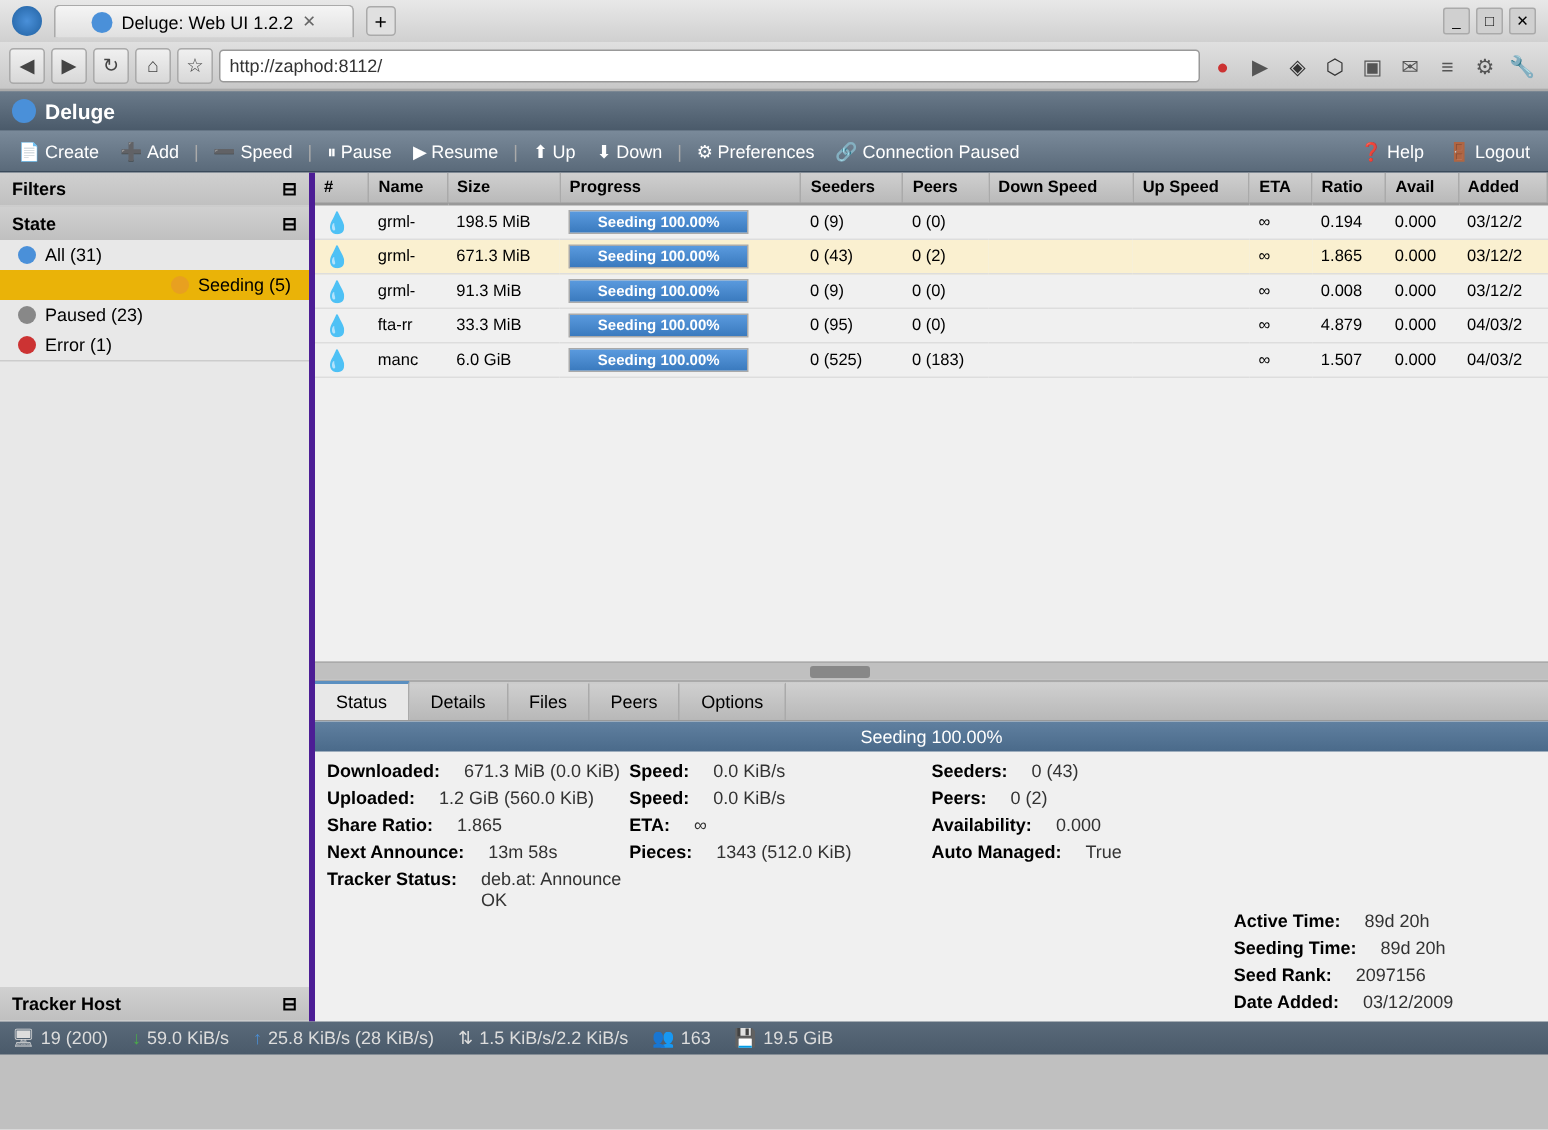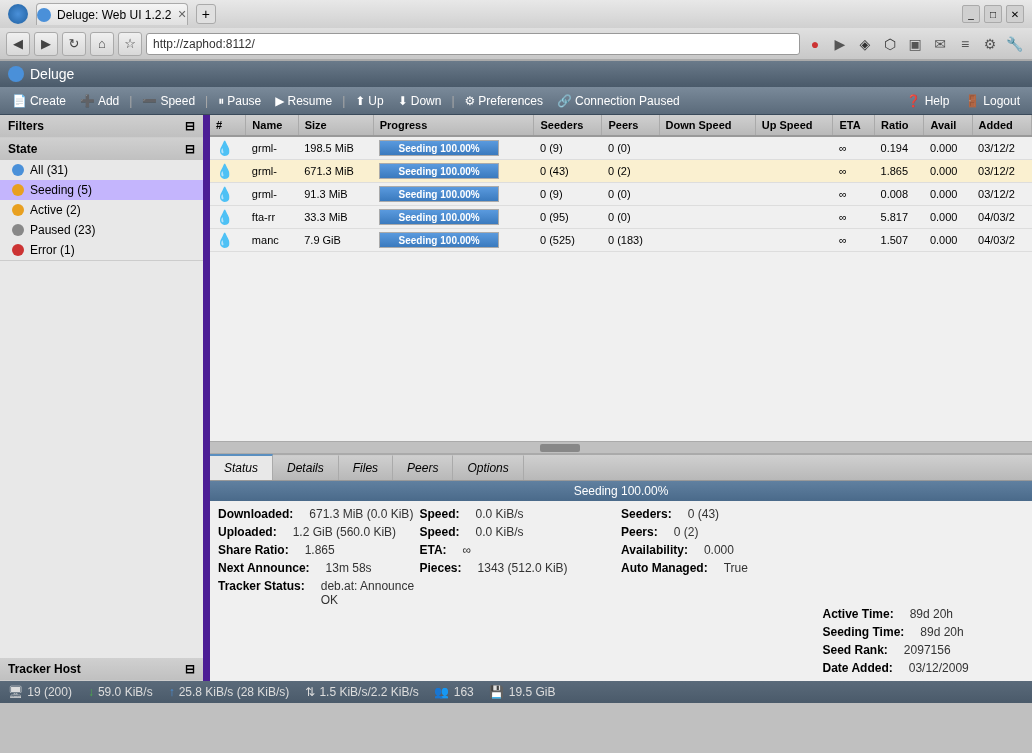--- a/index.html
+++ b/index.html
@@ -1,21 +1,21 @@
 <!DOCTYPE html>
 <html><head>
   <meta charset="utf-8">
   <style>
     * { box-sizing: border-box; margin: 0; padding: 0; font-family: Arial, sans-serif; font-size: 12px; }
     body { background: #c0c0c0; width: 1032px; height: 753px; overflow: hidden; }
 
     
     .browser-chrome { background: #ddd; border-bottom: 1px solid #aaa; }
     .browser-titlebar { background: linear-gradient(to bottom, #e8e8e8, #d0d0d0); padding: 4px 8px; display: flex; align-items: center; gap: 8px; height: 28px; }
-    .browser-tab { background: linear-gradient(to bottom, #f5f5f5, #e0e0e0); border: 1px solid #aaa; border-bottom: none; border-radius: 4px 4px 0 0; padding: 3px 0; display: flex; align-items: center; gap: 6px; height: 22px; font-size: 12px; }
+    .browser-tab { background: linear-gradient(to bottom, #f5f5f5, #e0e0e0); border: 1px solid #aaa; border-bottom: none; border-radius: 4px 4px 0 0; padding: 3px 24px; display: flex; align-items: center; gap: 6px; height: 22px; font-size: 12px; }
     .tab-favicon { width: 14px; height: 14px; background: #4a90d9; border-radius: 50%; display: inline-block; }
     .tab-close { color: #666; cursor: pointer; font-size: 11px; }
     .browser-nav { background: linear-gradient(to bottom, #e0e0e0, #c8c8c8); padding: 4px 6px; display: flex; align-items: center; gap: 4px; height: 32px; border-bottom: 1px solid #aaa; }
     .nav-btn { width: 24px; height: 24px; border: 1px solid #aaa; border-radius: 3px; background: linear-gradient(to bottom, #f0f0f0, #d8d8d8); cursor: pointer; display: flex; align-items: center; justify-content: center; font-size: 13px; color: #444; }
     .address-bar { flex: 1; height: 22px; border: 1px solid #999; border-radius: 3px; padding: 2px 6px; background: white; font-size: 12px; color: #333; }
     .nav-icons { display: flex; gap: 3px; align-items: center; }
     .nav-icon { width: 22px; height: 22px; display: flex; align-items: center; justify-content: center; cursor: pointer; font-size: 14px; color: #555; }
 
     
     .app { background: #5a6a7a; display: flex; flex-direction: column; height: 620px; }
@@ -26,26 +26,26 @@
 
     
     .toolbar { background: linear-gradient(to bottom, #7a8a9a, #5a6a7a); padding: 3px 6px; display: flex; align-items: center; gap: 2px; height: 28px; border-bottom: 1px solid #3a4a5a; }
     .tb-btn { background: none; border: none; color: #fff; cursor: pointer; padding: 2px 6px; display: flex; align-items: center; gap: 3px; font-size: 12px; border-radius: 2px; }
     .tb-sep { color: #aaa; margin: 0 2px; }
 
     
     .main-area { display: flex; flex: 1; overflow: hidden; }
 
     
-    .sidebar { width: 210px; background: #e8e8e8; border-right: 7px solid #4c1d95; display: flex; flex-direction: column; }
+    .sidebar { width: 210px; background: #e8e8e8; border-right: 4px solid #4c1d95; display: flex; flex-direction: column; }
     .sidebar-section { border-bottom: 1px solid #ccc; }
     .sidebar-header { background: linear-gradient(to bottom, #d0d0d0, #c0c0c0); padding: 4px 8px; display: flex; justify-content: space-between; align-items: center; font-weight: bold; font-size: 12px; cursor: pointer; }
     .sidebar-item { padding: 3px 12px; cursor: pointer; display: flex; align-items: center; gap: 6px; }
     .sidebar-item.active { background: #c8e0f8; }
-    .sidebar-item.selected { background: #c4b5fd; }
+    .sidebar-item.selected { background: #eab308; justify-content: flex-end; }
     .dot-blue { width: 12px; height: 12px; background: #4a90d9; border-radius: 50%; display: inline-block; flex-shrink: 0; }
     .dot-green { width: 12px; height: 12px; background: #4aaa4a; border-radius: 50%; display: inline-block; flex-shrink: 0; }
     .dot-orange { width: 12px; height: 12px; background: #e8a020; border-radius: 50%; display: inline-block; flex-shrink: 0; }
     .dot-gray { width: 12px; height: 12px; background: #888; border-radius: 50%; display: inline-block; flex-shrink: 0; }
     .dot-red { width: 12px; height: 12px; background: #cc3333; border-radius: 50%; display: inline-block; flex-shrink: 0; }
 
     
     .content-area { flex: 1; display: flex; flex-direction: column; overflow: hidden; background: #f0f0f0; }
     .torrent-table { flex: 1; overflow-y: auto; overflow-x: auto; }
     table { width: 100%; border-collapse: collapse; }
@@ -55,21 +55,21 @@
     tbody td { padding: 3px 6px; white-space: nowrap; font-size: 11px; }
     .progress-bar-container { width: 120px; height: 16px; background: #ddd; border: 1px solid #aaa; }
     .progress-bar { height: 100%; background: linear-gradient(to bottom, #5a9ade, #3a7abe); display: flex; align-items: center; justify-content: center; color: white; font-size: 10px; font-weight: bold; }
 
     
     .scrollbar-h { height: 12px; background: #c0c0c0; border-top: 1px solid #aaa; display: flex; align-items: center; }
     .scrollbar-thumb { width: 40px; height: 8px; background: #888; border-radius: 2px; margin-left: 330px; }
 
     
     .detail-area { background: #e8e8e8; border-top: 2px solid #aaa; }
-    .tabs { display: flex; background: linear-gradient(to bottom, #d0d0d0, #b8b8b8); border-bottom: 1px solid #999; font-style: italic; }
+    .tabs { display: flex; background: linear-gradient(to bottom, #d0d0d0, #b8b8b8); border-bottom: 1px solid #999; }
     .tab { padding: 5px 14px; cursor: pointer; border-right: 1px solid #aaa; font-size: 12px; border-top: 1px solid #ccc; }
     .tab.active { background: #e8e8e8; border-top: 2px solid #5a8fc0; margin-top: -1px; }
     .detail-content { background: #f0f0f0; }
     .detail-title { background: linear-gradient(to bottom, #6080a0, #4a6a8a); color: white; text-align: center; padding: 3px; font-size: 12px; }
     .detail-grid { display: grid; grid-template-columns: 1fr 1fr 1fr; gap: 0; padding: 6px 8px; }
     .detail-col { display: flex; flex-direction: column; gap: 4px; }
     .detail-row { display: flex; gap: 16px; }
     .detail-label { font-weight: bold; white-space: nowrap; }
     .detail-value { color: #333; }
 
@@ -116,21 +116,21 @@
       <span class="nav-icon">⚙</span>
       <span class="nav-icon">🔧</span>
     </div>
   </div>
 </div>
 
 <div class="app">
 
   <div class="app-header">
     <span class="deluge-icon"></span>
-    <span style="color:#fff;font-weight:normal;font-size:14px;">Deluge</span>
+    <span style="color:#fff;font-weight:bold;font-size:14px;">Deluge</span>
   </div>
 
   <div class="toolbar">
     <button class="tb-btn">
       <span style="font-size:12px;">📄</span>
       <span>Create</span>
     </button>
     <button class="tb-btn">
       <span>➕</span>
       <span>Add</span>
@@ -193,24 +193,20 @@
           <span>State</span>
           <span>⊟</span>
         </div>
         <div class="sidebar-item">
           <span class="dot-blue"></span>
           <span>All (31)</span>
         </div>
         <div class="sidebar-item active selected">
           <span class="dot-orange"></span>
           <span>Seeding (5)</span>
-        </div>
-        <div class="sidebar-item">
-          <span class="dot-orange"></span>
-          <span>Active (2)</span>
         </div>
         <div class="sidebar-item">
           <span class="dot-gray"></span>
           <span>Paused (23)</span>
         </div>
         <div class="sidebar-item">
           <span class="dot-red"></span>
           <span>Error (1)</span>
         </div>
       </div>
@@ -305,28 +301,28 @@
     <td>
       <div class="progress-bar-container">
         <div class="progress-bar" style="width:100%">Seeding 100.00%</div>
       </div>
     </td>
     <td>0 (95)</td>
     <td>0 (0)</td>
     <td></td>
     <td></td>
     <td>∞</td>
-    <td>5.817</td>
+    <td>4.879</td>
     <td>0.000</td>
     <td>04/03/2</td>
   </tr>
               <tr>
     <td><span style="color:#4a90d9;font-size:14px;">💧</span></td>
     <td>manc</td>
-    <td>7.9 GiB</td>
+    <td>6.0 GiB</td>
     <td>
       <div class="progress-bar-container">
         <div class="progress-bar" style="width:100%">Seeding 100.00%</div>
       </div>
     </td>
     <td>0 (525)</td>
     <td>0 (183)</td>
     <td></td>
     <td></td>
     <td>∞</td>

